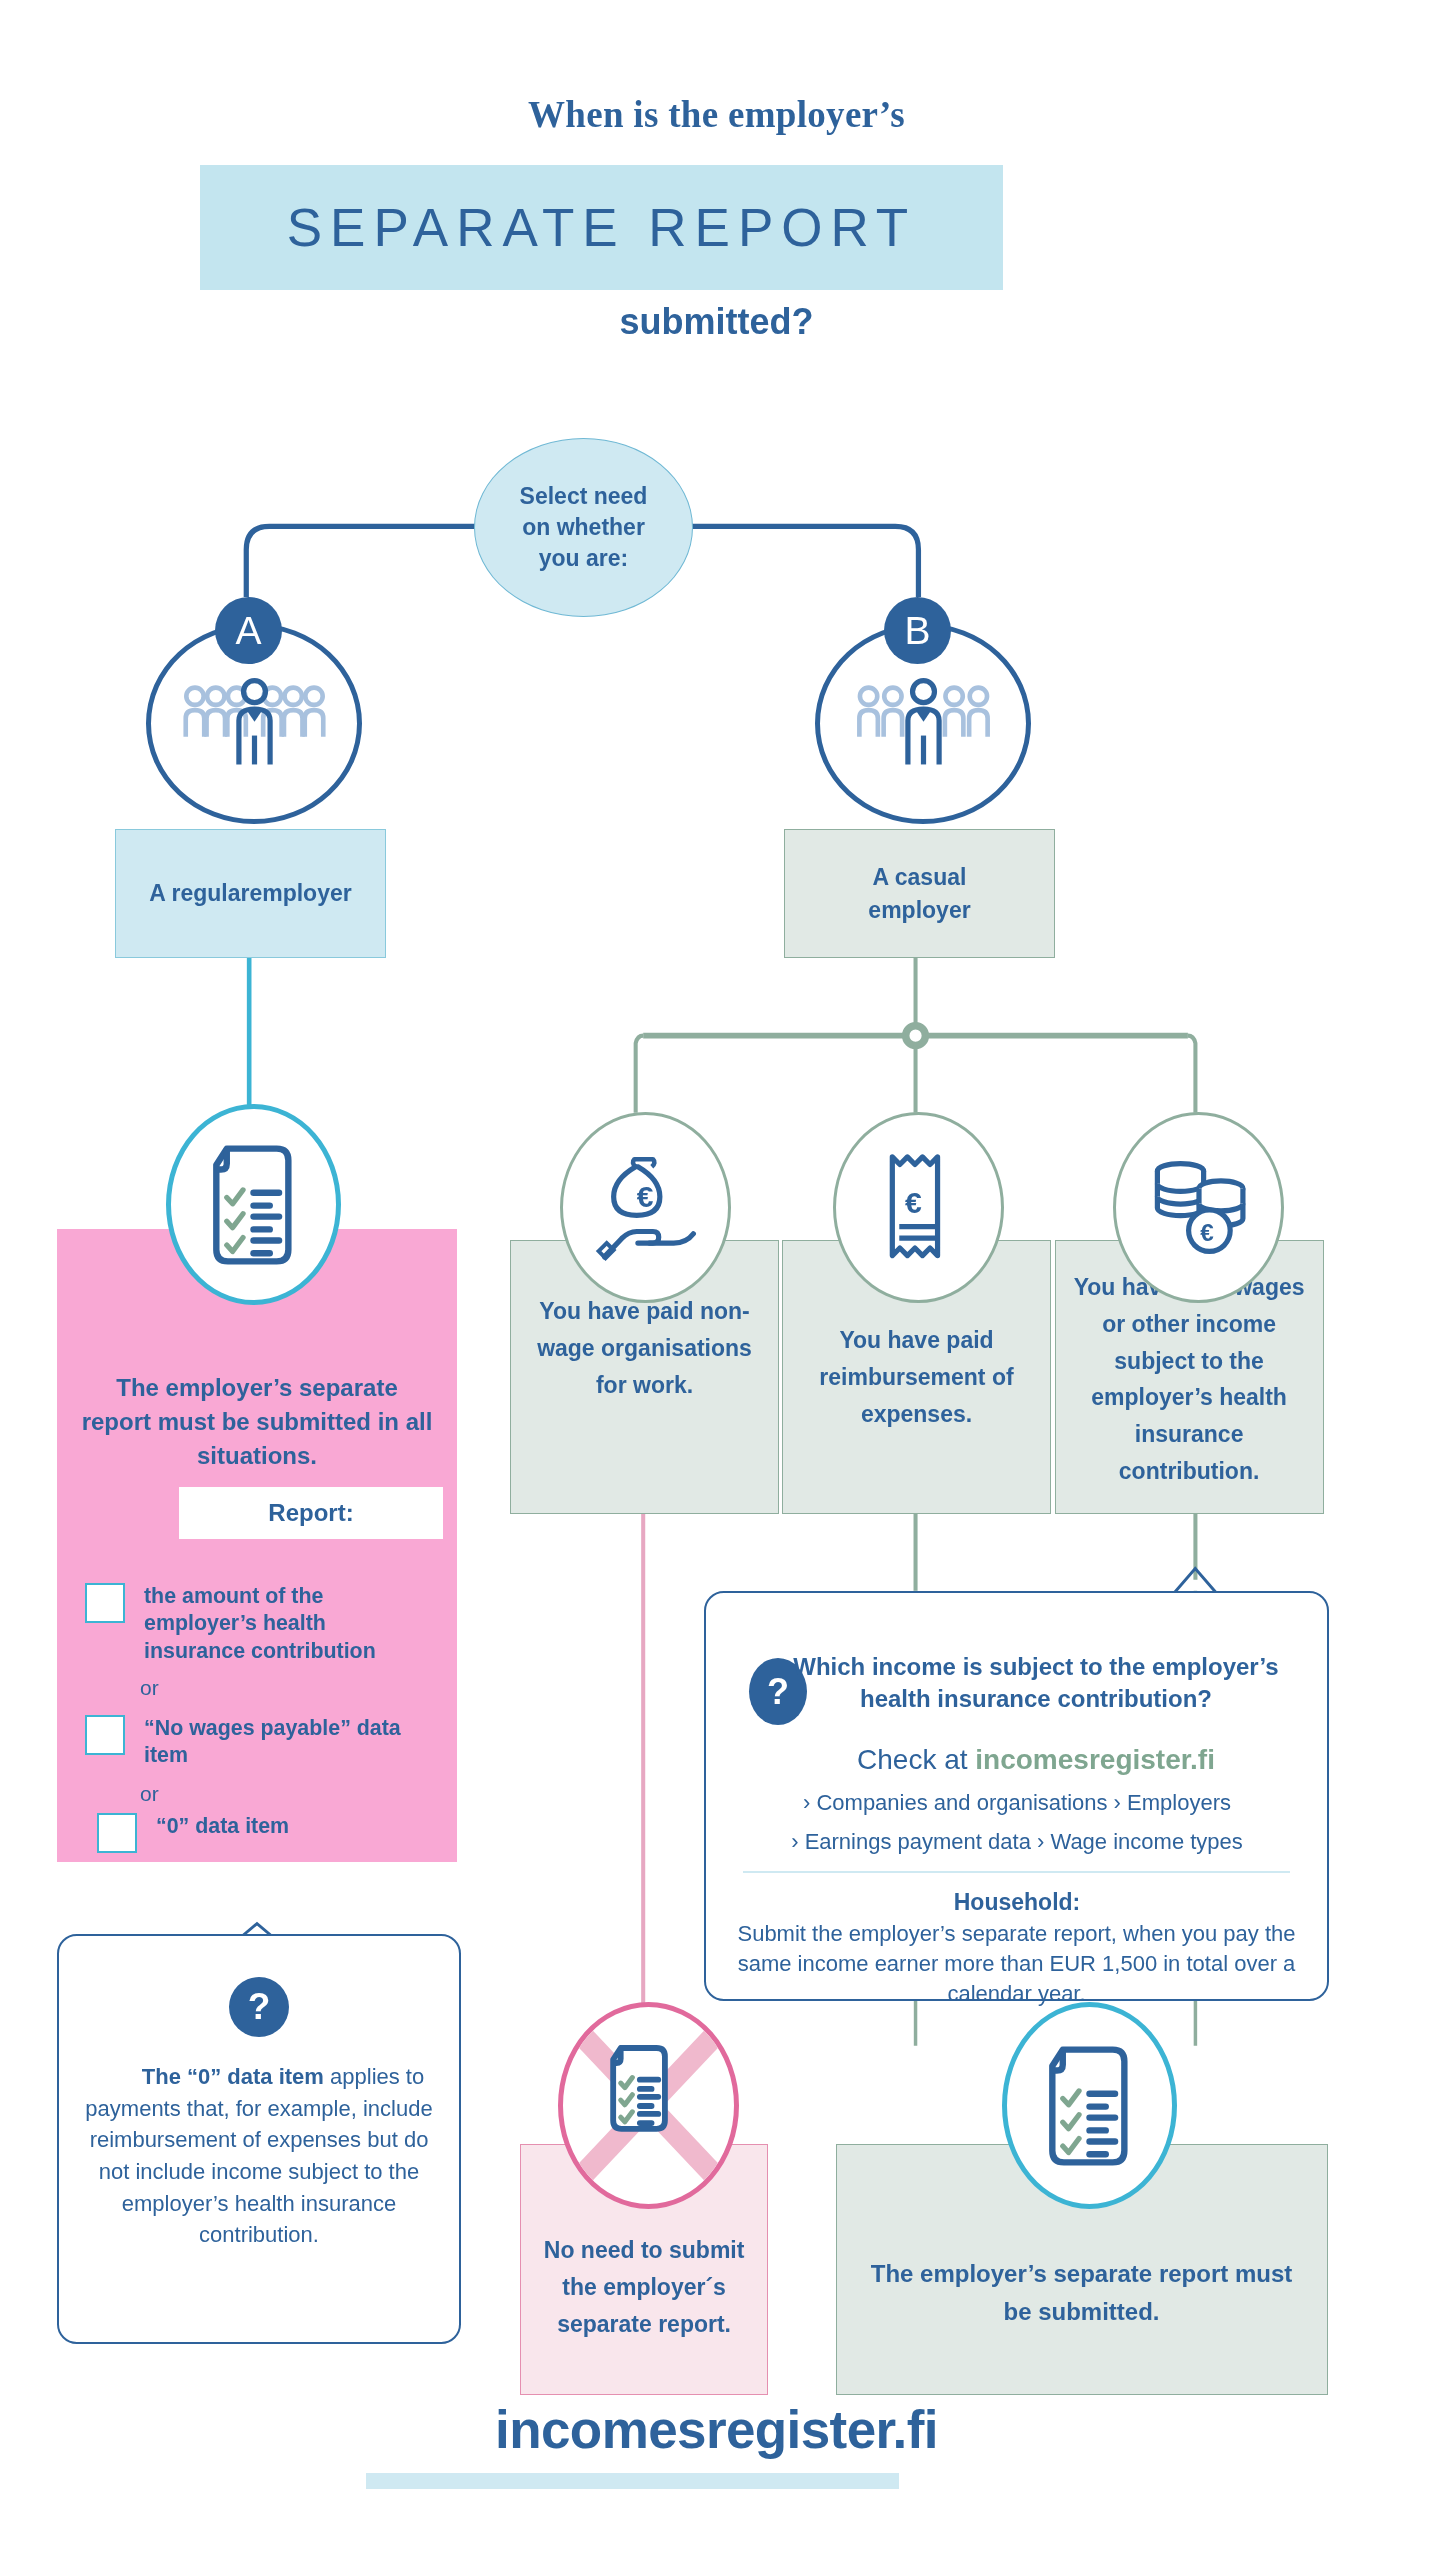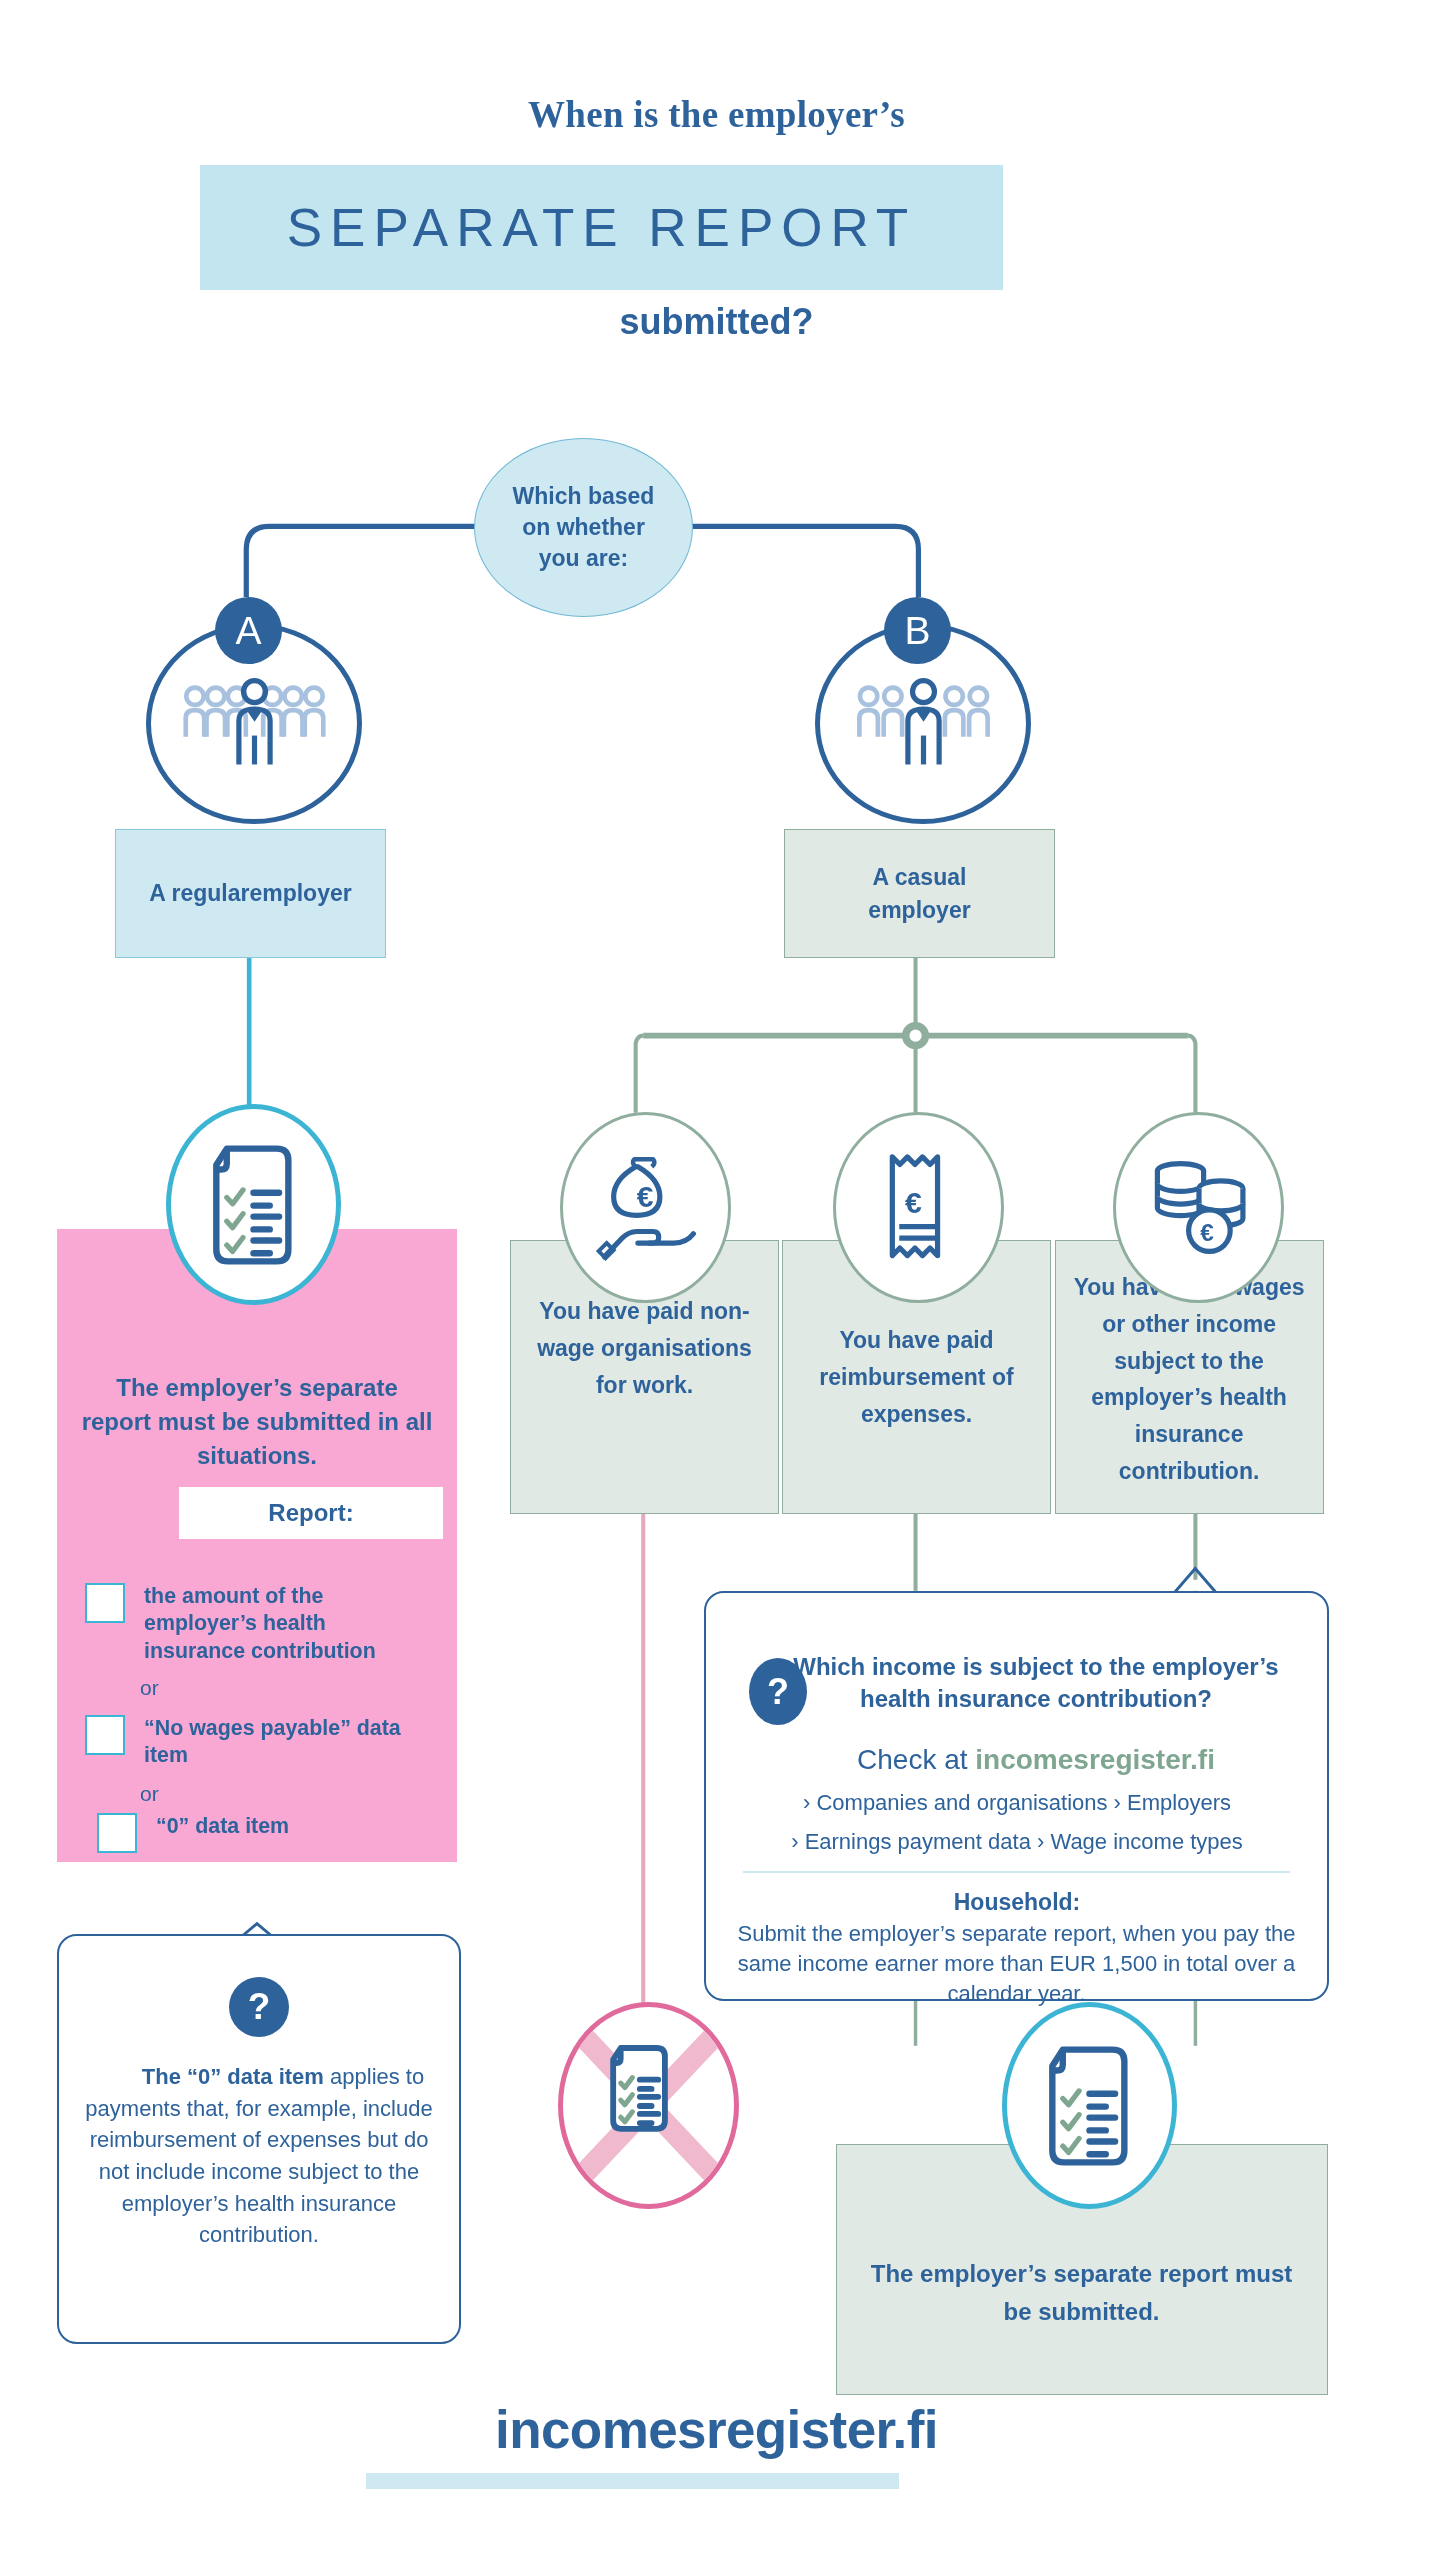--- a/index.html
+++ b/index.html
@@ -178,21 +178,21 @@
     <path d="M1250,2745 H2028 L2063,2700 L2098,2745 H2287" fill="none" stroke="#2e629b" stroke-width="0"></path>
 
     <path d="M1580,2745 V3530" fill="none" stroke="#8fae9e" stroke-width="6"></path>
     <path d="M2063,2745 V3530" fill="none" stroke="#8fae9e" stroke-width="6"></path>
 
     <path d="M443,3213 V3290" fill="none" stroke="#2e629b" stroke-width="0"></path>
   </svg>
 
   <div class="abs" id="root-node">
     <div class="txt">
-      <div>Which based</div>
+      <div>Select need</div>
       <div>on whether</div>
       <div>you are:</div>
     </div>
   </div>
 
   <div class="abs" style="left:146px;top:623px;">
     <div class="person-circle">
       <svg width="145" height="104" viewBox="0 0 250 180">
         <g fill="none" stroke="#a8c1de" stroke-width="8">
           <circle cx="22" cy="42" r="15"></circle>
@@ -355,20 +355,23 @@
     <div id="q-badge">?</div>
     <div id="q-title">Which income is subject to the employer’s health insurance contribution?</div>
     <div id="q-check"><span>Check at </span><b>incomesregister.fi</b></div>
     <div id="q-crumb1">› Companies and organisations › Employers</div>
     <div id="q-crumb2">› Earnings payment data › Wage income types</div>
     <div id="q-rule"></div>
     <div id="q-house">Household:</div>
     <div id="q-house-txt">Submit the employer’s separate report, when you pay the same income earner more than EUR 1,500 in total over a calendar year.</div>
   </div>
 
+  <div class="abs box-pink" style="left:520px;top:2144px;width:246px;height:249px;">
+    <div class="lbl-box" style="position:absolute;left:11.6px;top:87px;width:223px;font-size:23px;line-height:1.6;display:block;text-align:center;">No need to submit the employer´s separate report.</div>
+  </div>
   <div class="abs ico-ell ell-pink" style="left:558px;top:2002px;width:171px;height:197px;overflow:hidden;">
     <svg width="171" height="197" viewBox="0 0 295 340" style="position:absolute;left:0;top:0;">
       <g stroke="#f0b9cd" stroke-width="38" stroke-linecap="butt">
         <path d="M20,35 L275,305"></path>
         <path d="M275,35 L20,305"></path>
       </g>
       <g transform="translate(75,65) scale(0.72)">
         <path d="M34,8 H120 Q140,8 140,28 V182 Q140,202 120,202 H36 Q16,202 16,182 V36 Z" fill="#fff" stroke="#2e629b" stroke-width="14" stroke-linejoin="round"></path>
         <path d="M34,8 V34 Q34,44 24,44 H16" fill="none" stroke="#2e629b" stroke-width="14" stroke-linejoin="round"></path>
         <g stroke="#7fa690" stroke-width="12" fill="none" stroke-linecap="round" stroke-linejoin="round">

